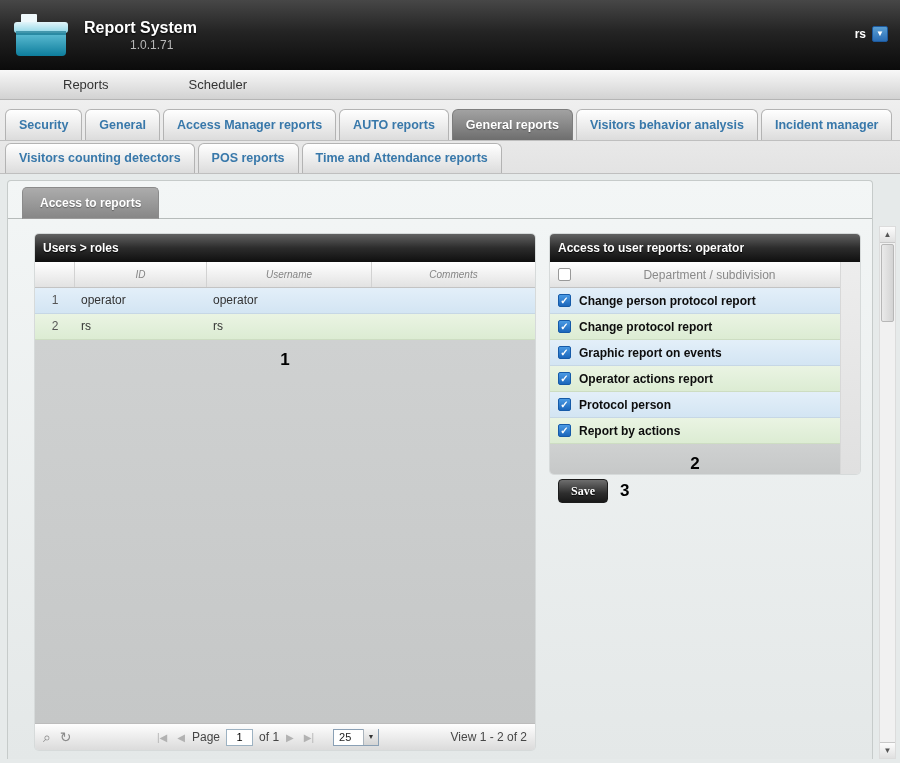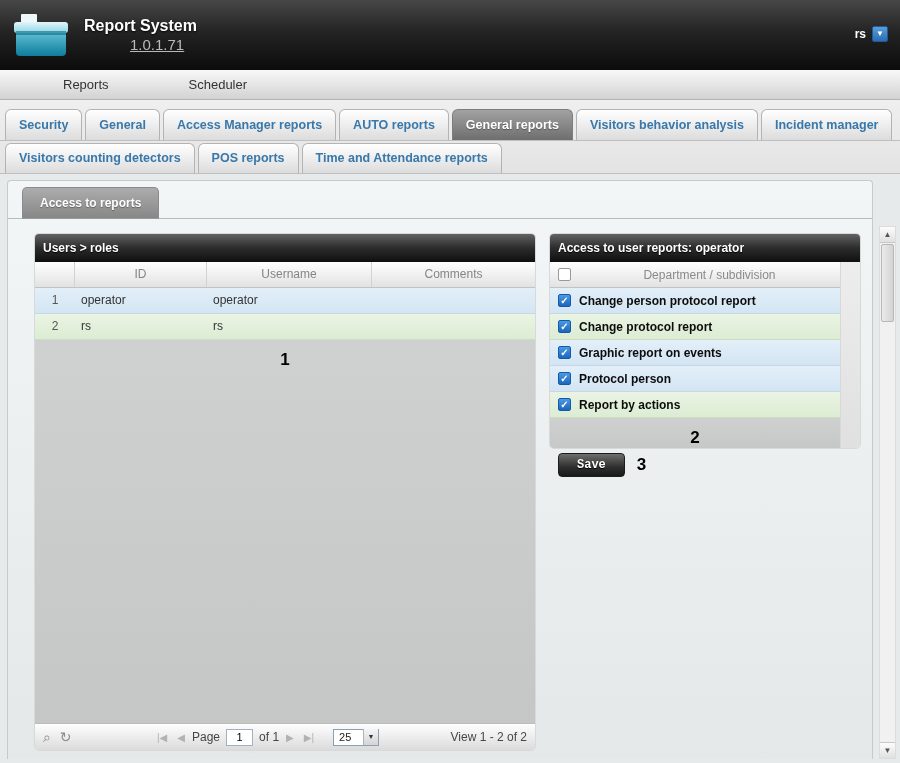--- a/index.html
+++ b/index.html
@@ -3,21 +3,21 @@
 <meta charset="utf-8">
 <style>
   * { margin:0; padding:0; box-sizing:border-box; }
   body { font-family:"Liberation Sans", sans-serif; overflow:hidden; background:#e6eaea; }
   .app { width:900px; height:763px; position:relative; background:#e6eaea; }
 
   
   .topbar { height:70px; background:linear-gradient(180deg,#474747 0%,#242424 45%,#0b0b0b 100%); display:flex; align-items:center; position:relative; }
   .logo { margin:6px 12px 0 10px; }
   .app-title { color:#fff; font-size:16px; font-weight:bold; text-shadow:0 1px 2px #000; }
-  .app-version { color:#b9b9b9; font-size:15px; margin-left:46px; margin-top:1px;text-decoration:underline; }
+  .app-version { color:#b9b9b9; font-size:12px; margin-left:46px; margin-top:1px; }
   .user-block { position:absolute; right:12px; top:26px; display:flex; align-items:center; gap:6px; cursor:pointer; }
   .user-name { color:#fff; font-size:12px; font-weight:bold; }
   .user-dd { width:16px; height:16px; background:linear-gradient(#5a9fd4,#2a6db5); border:1px solid #1d5a9e; border-radius:2px; color:#fff; font-size:8px; line-height:14px; text-align:center; }
 
   
   .menubar { height:30px; background:linear-gradient(#f8f8f8,#d2d2d2); border-bottom:1px solid #b5b5b5; display:flex; align-items:center; padding-left:15px; gap:32px; }
   .menu-item { font-size:13px; color:#333; cursor:pointer;margin-left:48px; }
 
   
   .tabs-area { background:linear-gradient(#efefef,#e3e3e3); padding-top:5px; }
@@ -33,21 +33,21 @@
   .subtab-strip { height:38px; border-bottom:1px solid #b6bbba; position:relative; }
   .subtab { position:absolute; left:14px; bottom:-1px; height:32px; line-height:31px; padding:0 17px; background:linear-gradient(#acacac,#878787); border:1px solid #8b8b8b; border-bottom:1px solid #9a9a9a; border-radius:5px 5px 0 0; color:#fff; font-weight:bold; font-size:12px; text-shadow:0 1px 1px rgba(0,0,0,.35); cursor:pointer; }
   .panels { display:flex; padding:15px 12px 0 27px; gap:15px; align-items:flex-start; }
 
   
   .grid { display:flex; flex-direction:column; border-radius:4px; box-shadow:0 0 0 1px #d6dada; }
   .grid-header { height:28px; line-height:28px; flex:0 0 28px; background:linear-gradient(180deg,#626262 0%,#2c2c2c 50%,#0f0f0f 100%); border-radius:4px 4px 0 0; color:#fff; font-size:12px; font-weight:bold; padding-left:8px; text-shadow:0 1px 1px #000; }
 
   
   .users-grid { width:500px; height:516px; }
-  .col-header { display:flex; height:26px; flex:0 0 26px; background:linear-gradient(#ffffff,#e2e2e2); border-bottom:1px solid #c3c3c3; color:#858585; font-size:12px; }
+  .col-header { display:flex; height:26px; flex:0 0 26px; background:linear-gradient(#ffffff,#e2e2e2); border-bottom:1px solid #c3c3c3; color:#858585; font-size:10px;font-style:italic; }
   .col-header > div { line-height:25px; text-align:center; border-right:1px solid #d2d2d2; cursor:pointer; }
   .col-num { width:40px; } .col-id { width:132px; } .col-user { width:165px; } .col-comments { flex:1; border-right:none !important; }
   .grid-row { display:flex; height:26px; flex:0 0 26px; font-size:12px; color:#333; cursor:pointer; }
   .grid-row > div { line-height:25px; }
   .grid-row .col-num { text-align:center; color:#555; }
   .grid-row .col-id, .grid-row .col-user { padding-left:6px; text-align:left; }
   .row-blue { background:linear-gradient(#e3eff9,#d3e5f3); border-bottom:1px solid #c6d7e5; }
   .row-green { background:linear-gradient(#eaf4e3,#dcecd3); border-bottom:1px solid #cdddc2; }
   .grid-body { flex:1; background:linear-gradient(180deg,#cfd1d1,#c5c7c7); text-align:center; }
   .annotation { font-size:17px; font-weight:bold; color:#000; padding-top:10px; display:inline-block; }
@@ -73,21 +73,21 @@
   .access-colheader .col-label { flex:1; text-align:center; }
   .access-row { height:26px; flex:0 0 26px; display:flex; align-items:center; font-size:12px; font-weight:bold; color:#0d0d0d; cursor:pointer; }
   .cb { width:13px; height:13px; border-radius:2px; margin:0 8px; flex:0 0 13px; cursor:pointer; }
   .cb.unchecked { background:#fff; border:1px solid #999; }
   .cb.checked { background:linear-gradient(#4a9ae4,#1b66bb); border:1px solid #155aa8; color:#fff; font-size:10px; line-height:12px; text-align:center; }
   .cb.checked::after { content:"✓"; }
   .access-empty { flex:1; background:linear-gradient(180deg,#cfd1d1,#c6c8c8); text-align:center; }
 
   
   .save-row { display:flex; align-items:center; margin-top:5px; padding-left:8px; gap:12px; }
-  .save-btn { height:24px; padding:0 18px; background:linear-gradient(#6e6e6e,#2e2e2e 60%,#191919); border:1px solid #1c1c1c; border-radius:4px; color:#fff; font-weight:bold; font-size:12px; font-family:Liberation Mono, monospace; cursor:pointer; text-shadow:0 1px 1px #000;text-align:right; }
+  .save-btn { height:24px; padding:0 12px; background:linear-gradient(#6e6e6e,#2e2e2e 60%,#191919); border:1px solid #1c1c1c; border-radius:4px; color:#fff; font-weight:bold; font-size:12px; font-family:Liberation Serif, serif; cursor:pointer; text-shadow:0 1px 1px #000;text-align:right; }
   .save-annotation { font-size:17px; font-weight:bold; color:#000; }
 
   
   .scrollbar { position:absolute; right:4px; top:52px; width:17px; height:533px; background:#f1f1f1; border:1px solid #dcdcdc; }
   .sb-btn { height:16px; text-align:center; font-size:8px; color:#555; line-height:16px; background:linear-gradient(#fcfcfc,#e0e0e0); border-bottom:1px solid #c8c8c8; cursor:pointer; }
   .sb-btn.down { position:absolute; bottom:0; left:0; right:0; border-top:1px solid #c8c8c8; border-bottom:none; }
   .sb-thumb { position:absolute; top:17px; left:1px; right:1px; height:78px; background:linear-gradient(90deg,#eaeaea,#d3d3d3); border:1px solid #b7b7b7; border-radius:2px; cursor:grab; }
 </style>
 </head>
 <body>
@@ -210,20 +210,24 @@
                   <span>Change person protocol report</span>
                 </div>
                 <div class="access-row row-green">
                   <span class="cb checked"></span>
                   <span>Change protocol report</span>
                 </div>
                 <div class="access-row row-blue">
                   <span class="cb checked"></span>
                   <span>Graphic report on events</span>
                 </div>
+                <div class="access-row row-green">
+                  <span class="cb checked"></span>
+                  <span>Operator actions report</span>
+                </div>
                 <div class="access-row row-blue">
                   <span class="cb checked"></span>
                   <span>Protocol person</span>
                 </div>
                 <div class="access-row row-green">
                   <span class="cb checked"></span>
                   <span>Report by actions</span>
                 </div>
                 <div class="access-empty">
                   <span class="annotation">2</span>

